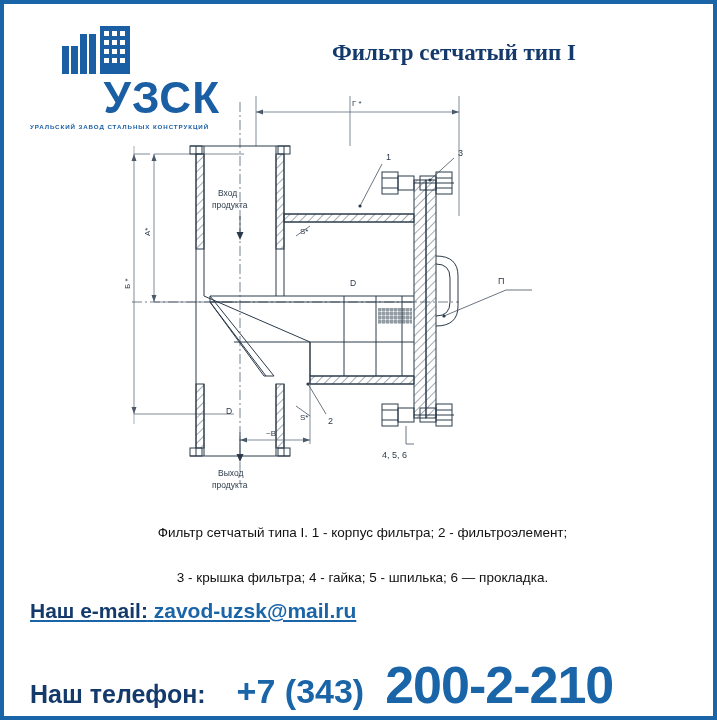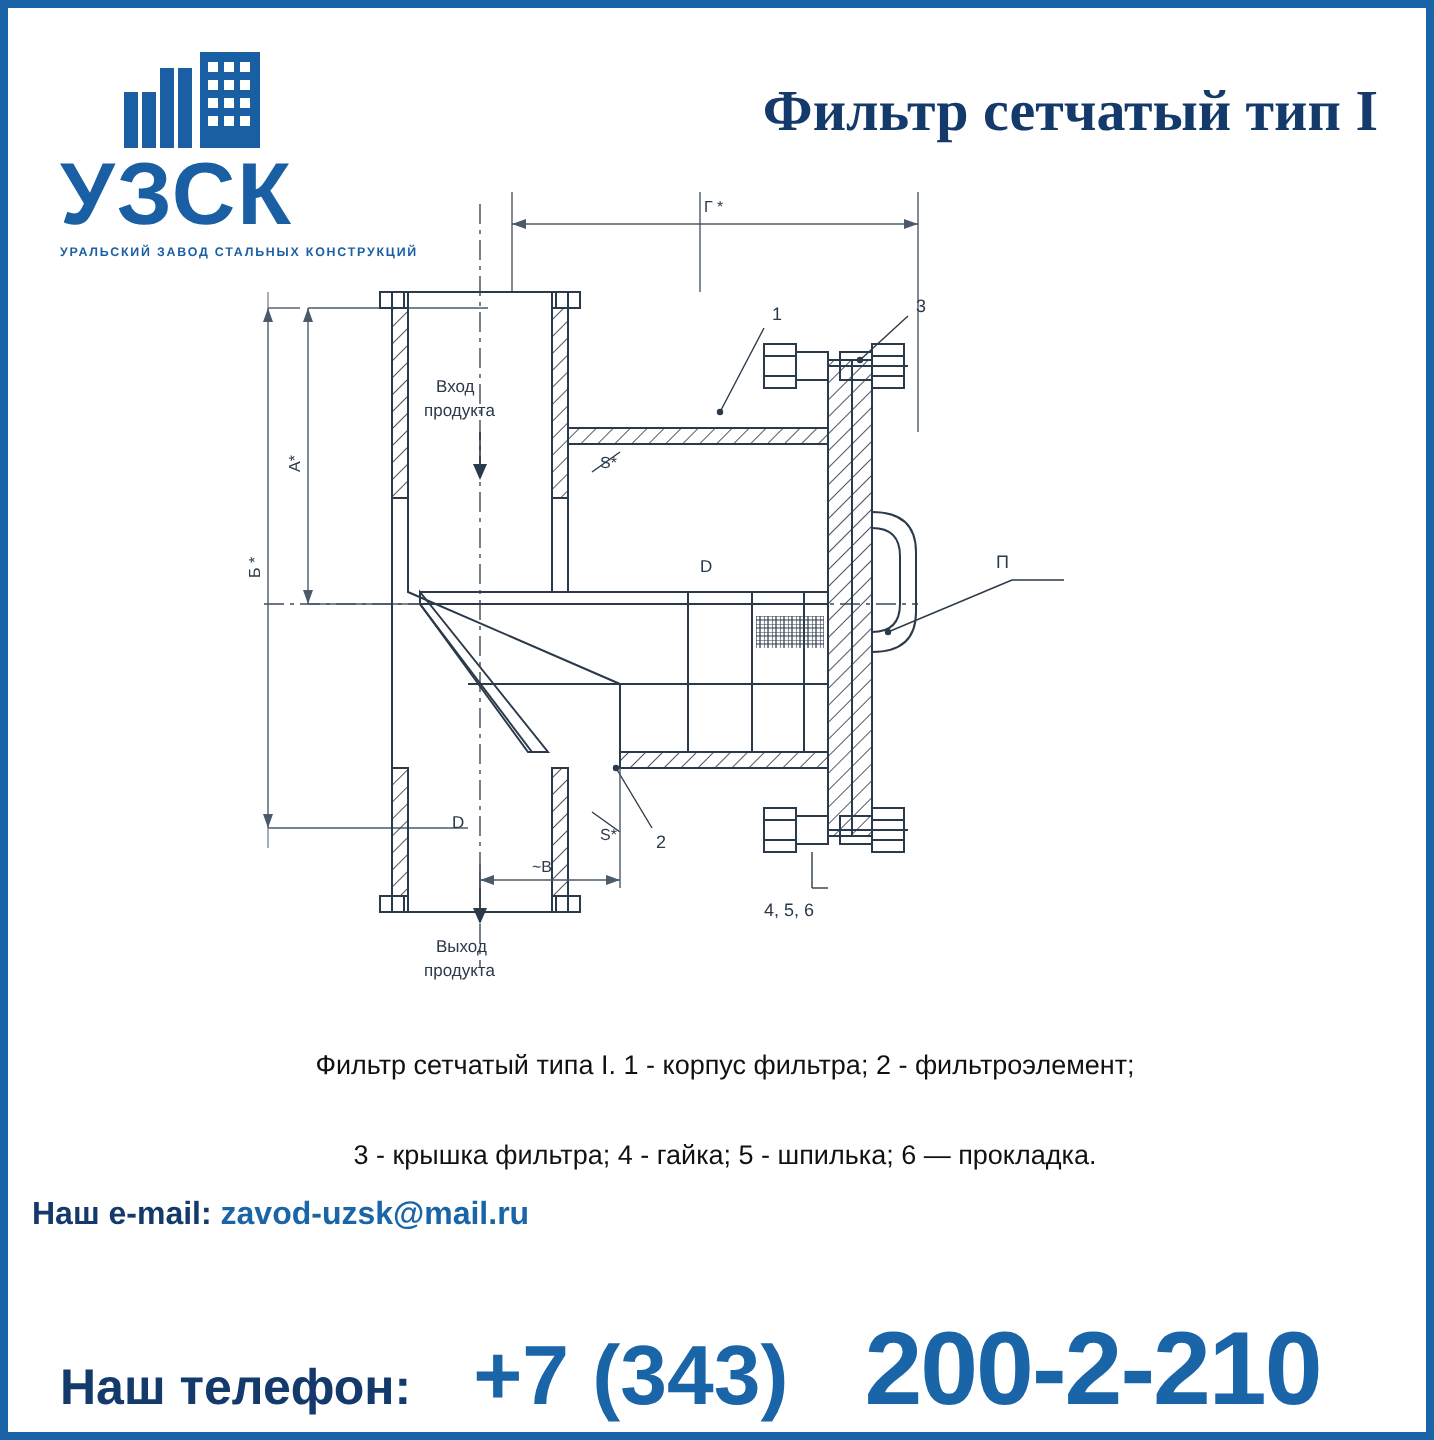--- a/index.html
+++ b/index.html
@@ -25,75 +25,77 @@
   }
   .logo-mark svg{display:block;}
   .logo-word{
     font-family:"Liberation Sans", sans-serif;
     font-weight:bold;
     font-size:44px;
     letter-spacing:1px;
     color:#1a5fa4;
     line-height:44px;
     margin-top:2px;
+    text-align:right;
   }
   .logo-sub{
     font-size:6.2px;
     letter-spacing:0.9px;
     color:#1a5fa4;
     margin-top:3px;
     font-weight:bold;
     white-space:nowrap;
   }
   
   .title{
     position:absolute;
     left:215px;top:36px;width:470px;
-    text-align:right;
-    font-size:29px;
+    text-align:center;
+    font-size:23px;
     font-weight:bold;
     color:#143a6b;
     font-family:"Liberation Serif", serif;
   }
   
   .drawing{
     position:absolute;left:110px;top:80px;width:520px;height:420px;
   }
   .drawing svg{display:block;}
   
   .caption{
     position:absolute;left:0;width:717px;text-align:center;
     font-size:13.5px;color:#111;
     font-family:"Liberation Sans", sans-serif;
   }
   .cap1{top:521px;}
   .cap2{top:566px;}
   
   .contact{
-    position:absolute;left:12px;
-    font-size:16px;color:#1a64a8;font-weight:bold;
-    font-family:"Liberation Sans", sans-serif;
+    position:absolute;left:26px;
+    font-size:21px;color:#1a64a8;font-weight:bold;
+    font-family:"Liberation Sans", sans-serif;
+    text-decoration:underline;
   }
   .contact .lbl{color:#143a6b;}
   .email{top:595px;}
   .site{top:628px;}
   .phone-row{
     position:absolute;left:26px;top:655px;width:670px;
     display:flex;align-items:baseline;gap:21px;
   }
   .phone-label{
     font-size:25px;font-weight:bold;color:#143a6b;
     font-family:"Liberation Sans", sans-serif;
     margin-right:10px;
     white-space:nowrap;
   }
   .phone-code{
-    font-size:42px;font-weight:bold;color:#1a64a8;
-    font-family:"Liberation Sans", sans-serif;
-    margin-right:17px;
+    font-size:34px;font-weight:bold;color:#1a64a8;
+    font-family:"Liberation Sans", sans-serif;
+    margin-right:0;
     white-space:nowrap;
   }
   .phone-num{
     font-size:52px;font-weight:bold;color:#1a64a8;
     font-family:"Liberation Sans", sans-serif;
     line-height:52px;
     letter-spacing:-1px;
     white-space:nowrap;
   }
 </style>

